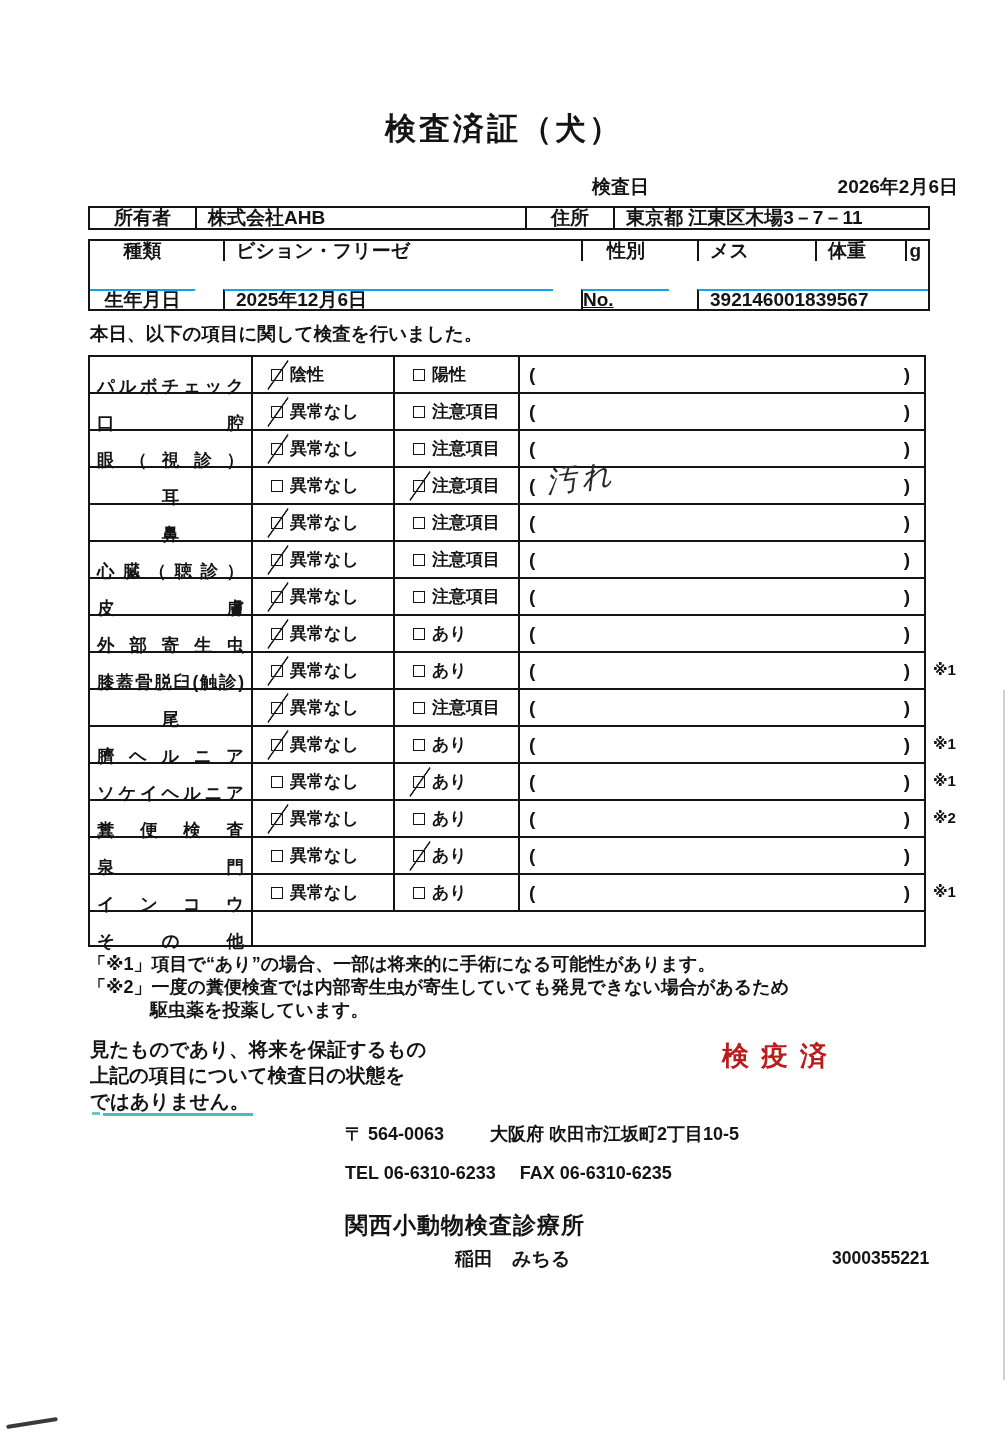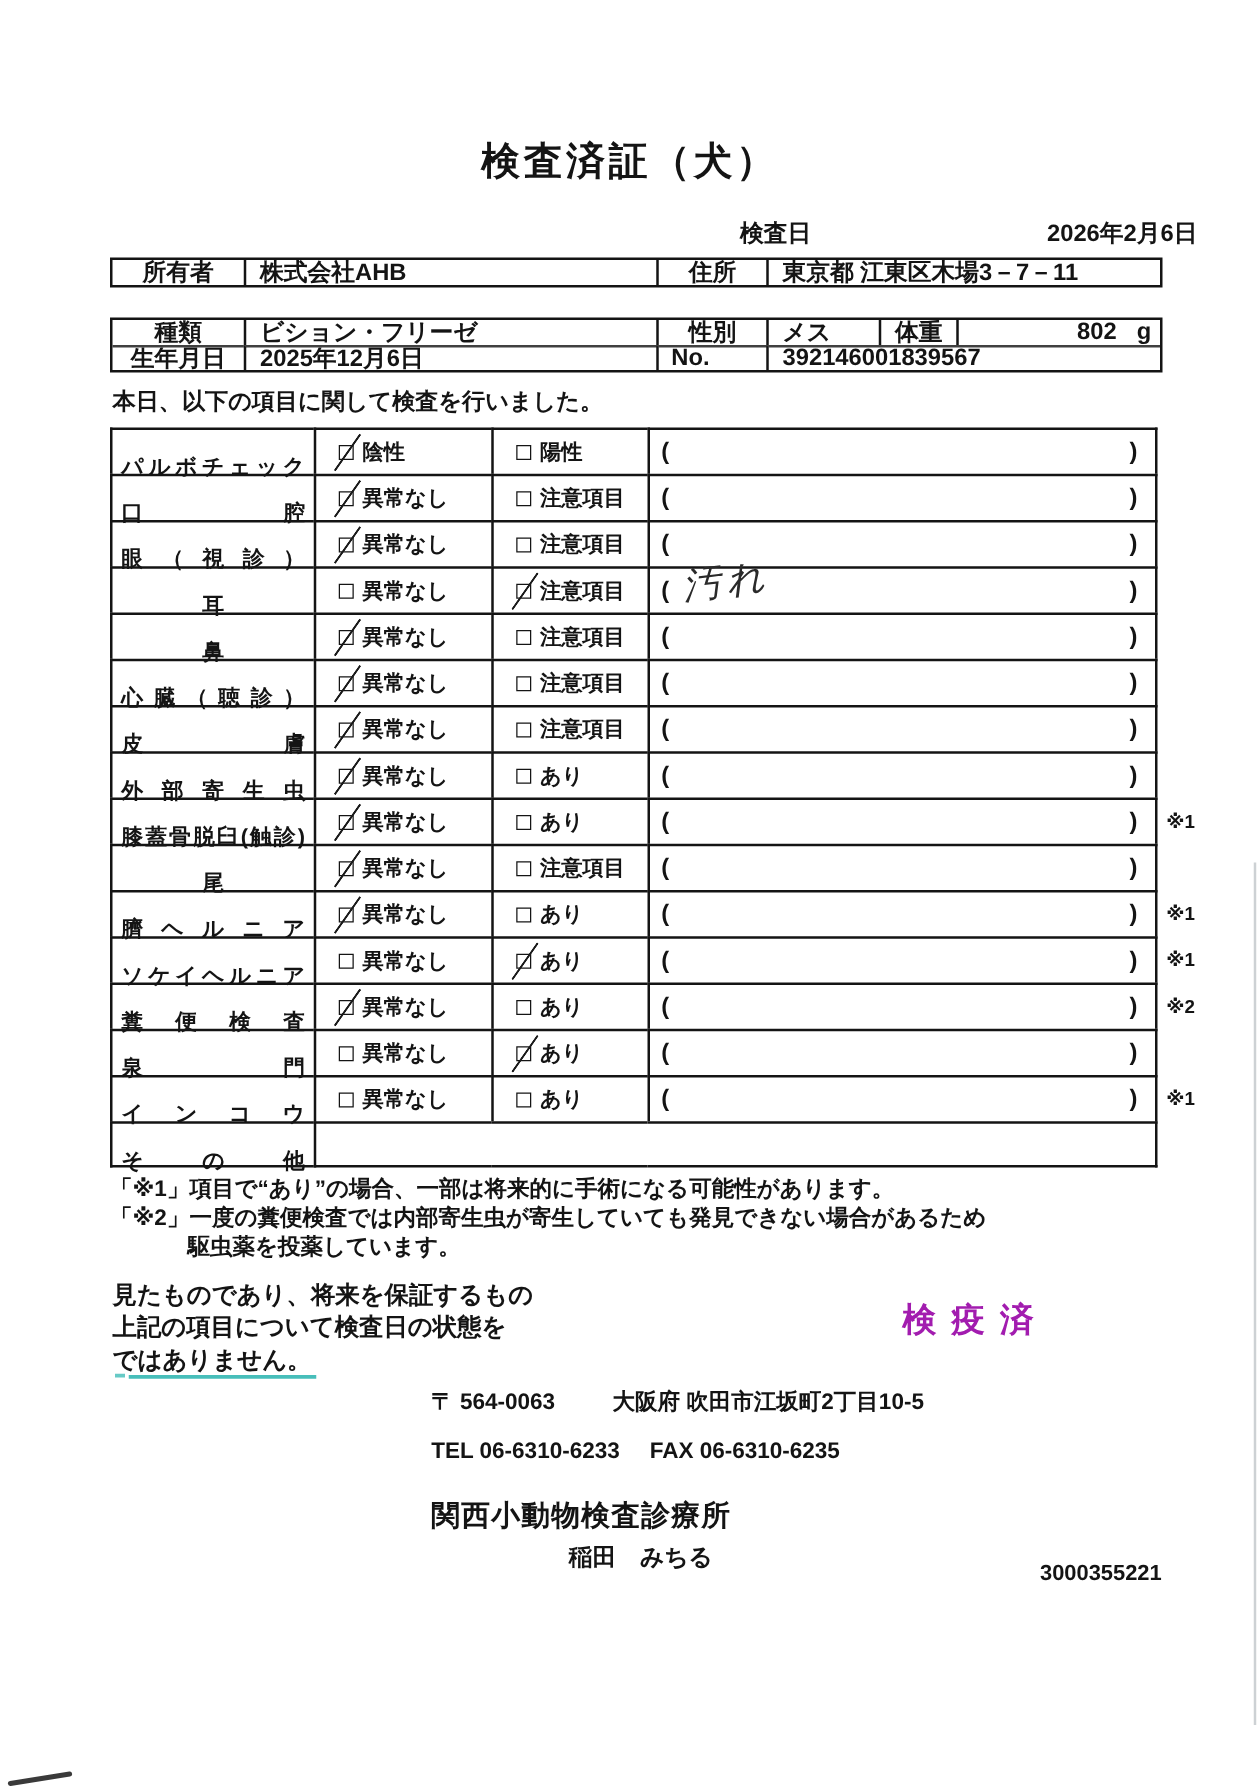--- a/index.html
+++ b/index.html
@@ -7,27 +7,27 @@
         font-family:"Liberation Sans","DejaVu Sans",sans-serif;color:#141414;}
 
   .title{text-align:center;padding-top:108px;font-size:31px;font-weight:700;letter-spacing:3px;}
 
   .daterow{width:366px;margin:24px 50px 0 auto;display:flex;justify-content:space-between;
            font-size:19px;font-weight:600;}
 
   
   .tbl{display:grid;margin-left:88px;width:842px;box-sizing:border-box;border:2px solid #141414;}
   .tbl1{grid-template-columns:105px 330px 88px 1fr;margin-top:6px;}
-  .tbl2{grid-template-columns:105px 330px 88px 90px 62px 1fr;margin-top:24px;}
+  .tbl2{grid-template-columns:105px 330px 88px 90px 62px 1fr;margin-top:9px;gap:28px;}
   .tc{border-left:2px solid #141414;height:20px;box-sizing:border-box;display:flex;align-items:center;
       font-size:19px;font-weight:600;overflow:hidden;white-space:nowrap;}
   .tc.nl{border-left:none;}
-  .tc.rt{border-top:2px solid #404040;}
+  .tc.rt{border-top:2px solid #0ea5e9;}
   .tc.lbl{justify-content:center;}
-  .tc.no-lbl{justify-content:flex-start;padding-left:10px;}
+  .tc.no-lbl{justify-content:flex-start;text-decoration:underline;}
   .tc.val{padding-left:11px;}
   .tc.wt{display:flex;justify-content:flex-end;gap:16px;padding-right:7px;}
   .span3{grid-column:span 3;}
 
   .intro{margin:10px 0 0 90px;font-size:18.5px;font-weight:600;}
 
   
   #exam-table{display:grid;grid-template-columns:163px 142px 125px 408px 45px;margin:9px 0 0 88px;}
   .xc{border-left:2px solid #141414;border-top:2px solid #141414;height:37px;box-sizing:border-box;
       display:flex;align-items:center;overflow:visible;}
@@ -48,21 +48,21 @@
   .note{position:absolute;left:26px;top:-10px;font-size:30px;font-weight:500;letter-spacing:5px;
         color:#2a2a2a;transform:rotate(-7deg);font-style:italic;}
 
   .notes{margin:6px 0 0 88px;font-size:18px;font-weight:600;line-height:23px;}
   .notes .ind{margin-left:62px;}
 
   .statement{position:relative;margin:14px 0 0 90px;width:390px;font-size:19.5px;font-weight:700;line-height:26px;}
   .teal-underline{position:absolute;left:13px;bottom:-2px;width:150px;height:3px;background:#27b3ae;opacity:.85;}
   .teal-dot{position:absolute;left:2px;bottom:-1px;width:8px;height:3px;background:#27b3ae;opacity:.7;}
 
-  .stamp{position:absolute;left:722px;top:1038px;font-size:27px;font-weight:700;letter-spacing:12px;color:#a21caf;}
+  .stamp{position:absolute;left:722px;top:1038px;font-size:27px;font-weight:700;letter-spacing:12px;color:#b91c1c;}
 
   .addr1{margin:8px 0 0 345px;font-size:18px;font-weight:600;display:flex;gap:46px;white-space:nowrap;}
   .addr2{margin:17px 0 0 345px;font-size:18px;font-weight:600;display:flex;gap:24px;white-space:nowrap;}
   .clinic{margin:26px 0 0 345px;font-size:23px;font-weight:700;letter-spacing:1px;}
   .vet{margin:5px 0 0 455px;font-size:19px;font-weight:600;}
   .serial{position:absolute;left:832px;top:1248px;font-size:17.5px;font-weight:600;}
 
   .edge-line{position:absolute;right:3px;top:690px;width:2px;height:690px;background:#cdd1d4;}
   .corner-mark{position:absolute;left:6px;bottom:8px;width:52px;height:4px;background:#3a3a3a;
                transform:rotate(-9deg);border-radius:2px;}

